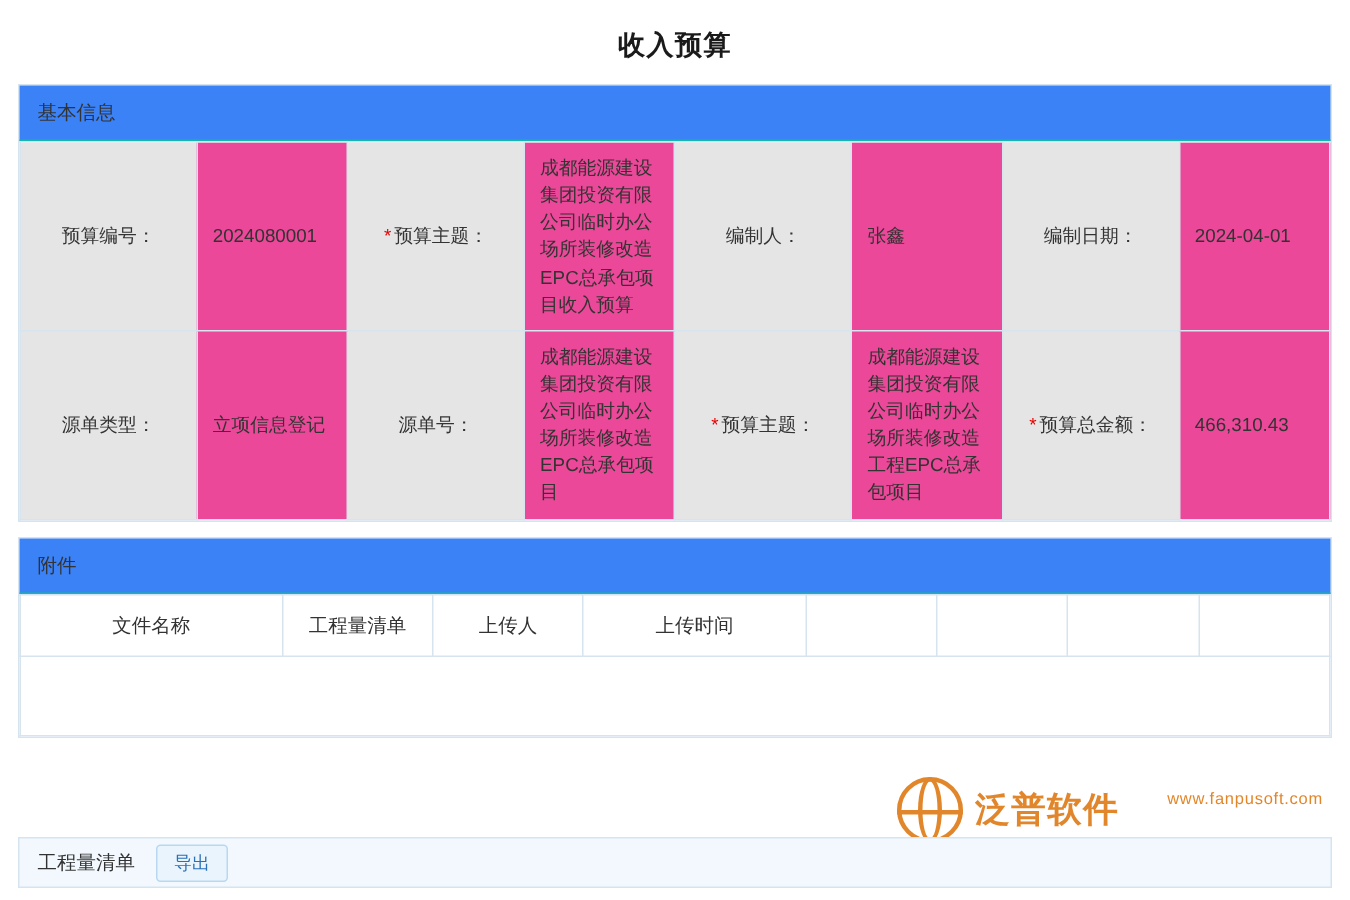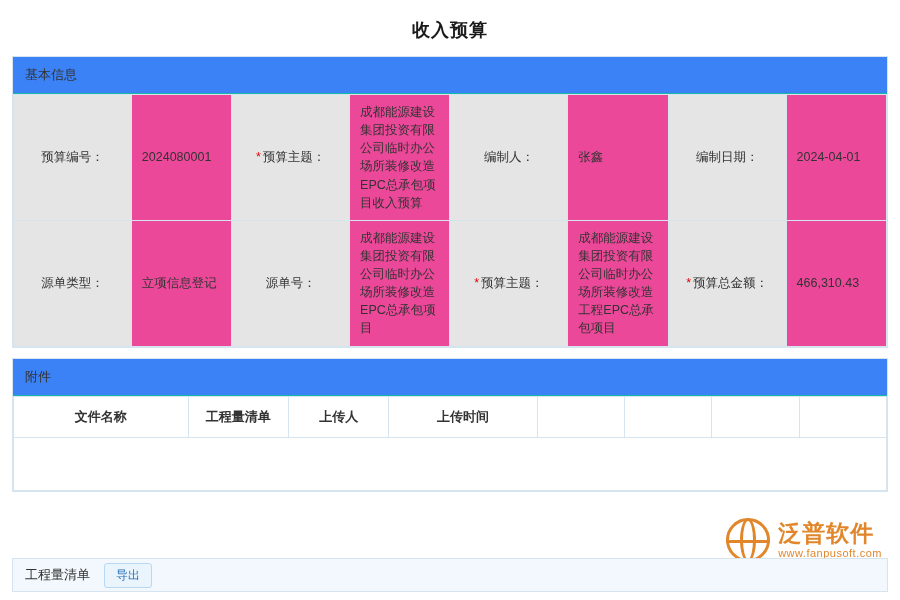--- a/index.html
+++ b/index.html
@@ -68,21 +68,21 @@
   
   table.att-table {
     border-collapse: collapse;
     width: 100%;
     table-layout: fixed;
   }
   table.att-table th {
     border: 1px solid #d6e4f0;
     background: #ffffff;
     font-size: 13px;
-    font-weight: bold;
+    font-weight: normal;
     color: #333;
     padding: 11px 8px;
     text-align: center;
   }
   .att-body {
     height: 52px;
     background: #ffffff;
     border-left: 1px solid #d6e4f0;
     border-right: 1px solid #d6e4f0;
     border-bottom: 1px solid #d6e4f0;
@@ -149,22 +149,23 @@
     content: "";
     position: absolute;
     left: -3px;
     right: -3px;
     top: 50%;
     height: 0;
     border-top: 3px solid #e08020;
   }
   .wm-text {
     display: flex;
-    flex-direction: column;
+    flex-direction: row;
     line-height: 1.1;
+    gap: 32px;
   }
   .wm-main {
     font-size: 23px;
     font-weight: bold;
     color: #e08020;
     letter-spacing: 1px;
   }
   .wm-sub {
     font-size: 11px;
     color: #e08020;

